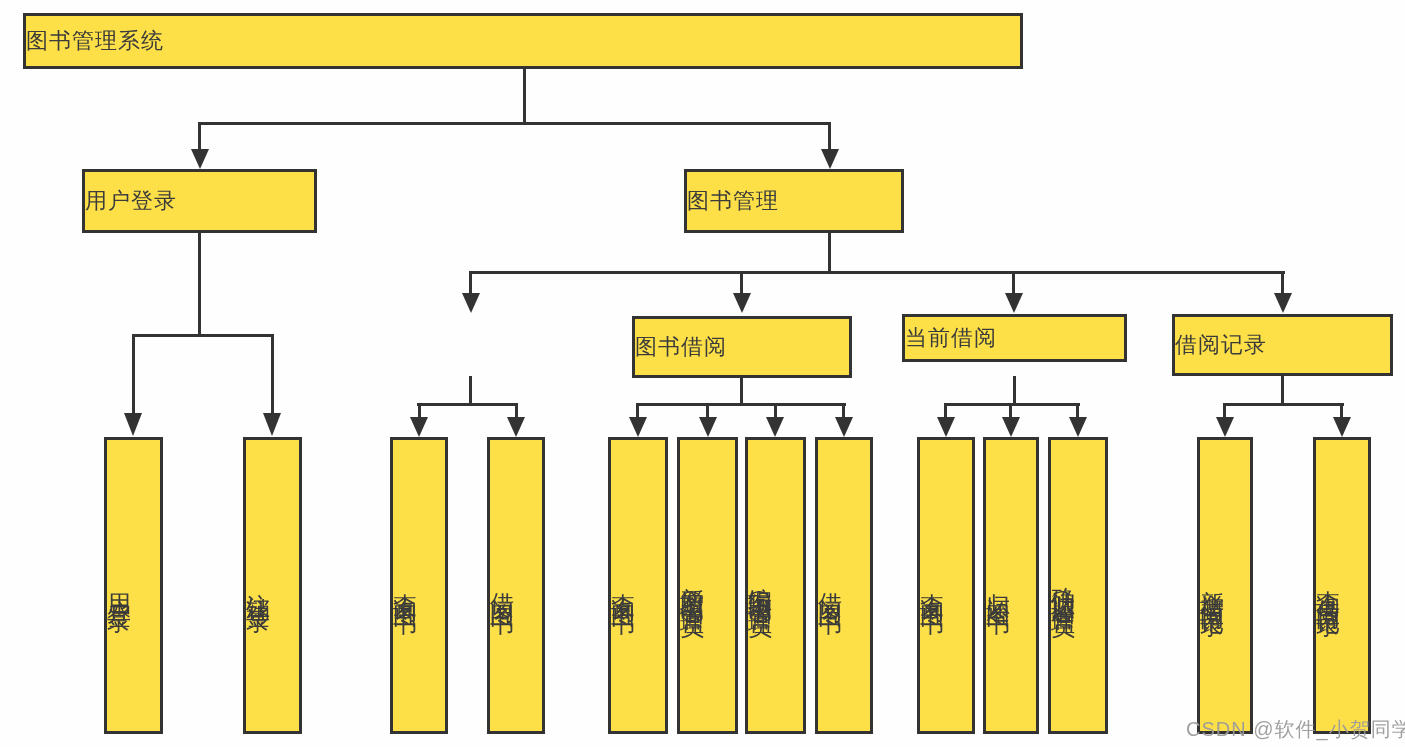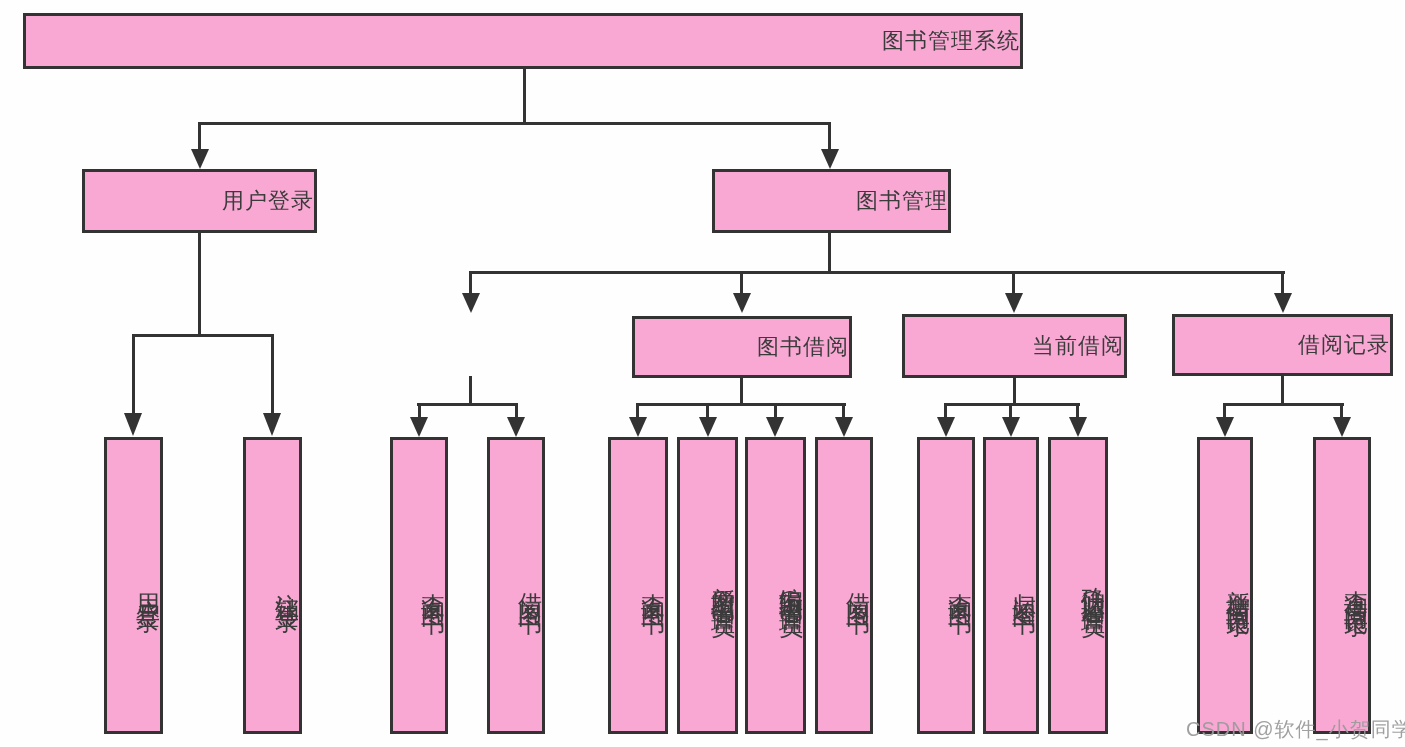--- a/index.html
+++ b/index.html
@@ -1,22 +1,22 @@
 <!DOCTYPE html>
 <html><head>
 <meta charset="utf-8">
 <style>
   html,body{margin:0;padding:0;background:#fff;}
   #stage{
     position:relative;width:1405px;height:747px;background:#fefefe;overflow:hidden;
     font-family:"Liberation Sans","DejaVu Sans",sans-serif;
   }
   .box{
-    position:absolute;box-sizing:border-box;border:3px solid #333;background:#f9a8d4;
-    display:flex;align-items:center;justify-content:flex-end;
+    position:absolute;box-sizing:border-box;border:3px solid #333;background:#fde047;
+    display:flex;align-items:center;justify-content:flex-start;
   }
   .hlabel{font-size:22px;color:#3b3b3b;letter-spacing:1px;white-space:nowrap;}
   .vlabel{
     writing-mode:vertical-rl;font-size:24px;color:#3b3b3b;letter-spacing:6px;
     line-height:1;white-space:nowrap;
   }
   .ln{position:absolute;background:#333;}
   .head{
     position:absolute;width:0;height:0;
     border-left:9px solid transparent;border-right:9px solid transparent;
@@ -39,21 +39,21 @@
   <div class="ln" style="left:523px;top:69px;width:3px;height:56px;"></div>
   <div class="ln" style="left:198px;top:122px;width:633px;height:3px;"></div>
   <div class="ln" style="left:198px;top:122px;width:3px;height:30px;"></div>
   <div class="head" style="left:191px;top:149px;"></div>
   <div class="ln" style="left:828px;top:122px;width:3px;height:30px;"></div>
   <div class="head" style="left:821px;top:149px;"></div>
 
   <div class="box" style="left:82px;top:169px;width:235px;height:64px;">
     <span class="hlabel">用户登录</span>
   </div>
-  <div class="box" style="left:712px;top:169px;width:239px;height:64px;">
+  <div class="box" style="left:684px;top:169px;width:220px;height:64px;">
     <span class="hlabel">图书管理</span>
   </div>
 
   <div class="ln" style="left:198px;top:233px;width:3px;height:104px;"></div>
   <div class="ln" style="left:132px;top:334px;width:142px;height:3px;"></div>
   <div class="ln" style="left:132px;top:334px;width:3px;height:80px;"></div>
   <div class="head" style="left:124px;top:413px;border-top-width:23px;"></div>
   <div class="ln" style="left:271px;top:334px;width:3px;height:80px;"></div>
   <div class="head" style="left:263px;top:413px;border-top-width:23px;"></div>
 
@@ -64,21 +64,21 @@
   <div class="ln" style="left:740px;top:271px;width:3px;height:24px;"></div>
   <div class="head" style="left:733px;top:293px;"></div>
   <div class="ln" style="left:1012px;top:271px;width:3px;height:24px;"></div>
   <div class="head" style="left:1005px;top:293px;"></div>
   <div class="ln" style="left:1281px;top:271px;width:3px;height:24px;"></div>
   <div class="head" style="left:1274px;top:293px;"></div>
 
   <div class="box" style="left:632px;top:316px;width:220px;height:62px;">
     <span class="hlabel">图书借阅</span>
   </div>
-  <div class="box" style="left:902px;top:314px;width:225px;height:64px;">
+  <div class="box" style="left:902px;top:314px;width:225px;height:48px;">
     <span class="hlabel">当前借阅</span>
   </div>
   <div class="box" style="left:1172px;top:314px;width:221px;height:62px;">
     <span class="hlabel">借阅记录</span>
   </div>
 
   <div class="ln" style="left:469px;top:376px;width:3px;height:30px;"></div>
   <div class="ln" style="left:417px;top:403px;width:101px;height:3px;"></div>
   <div class="ln" style="left:418px;top:403px;width:3px;height:16px;"></div>
   <div class="head" style="left:410px;top:417px;"></div>

